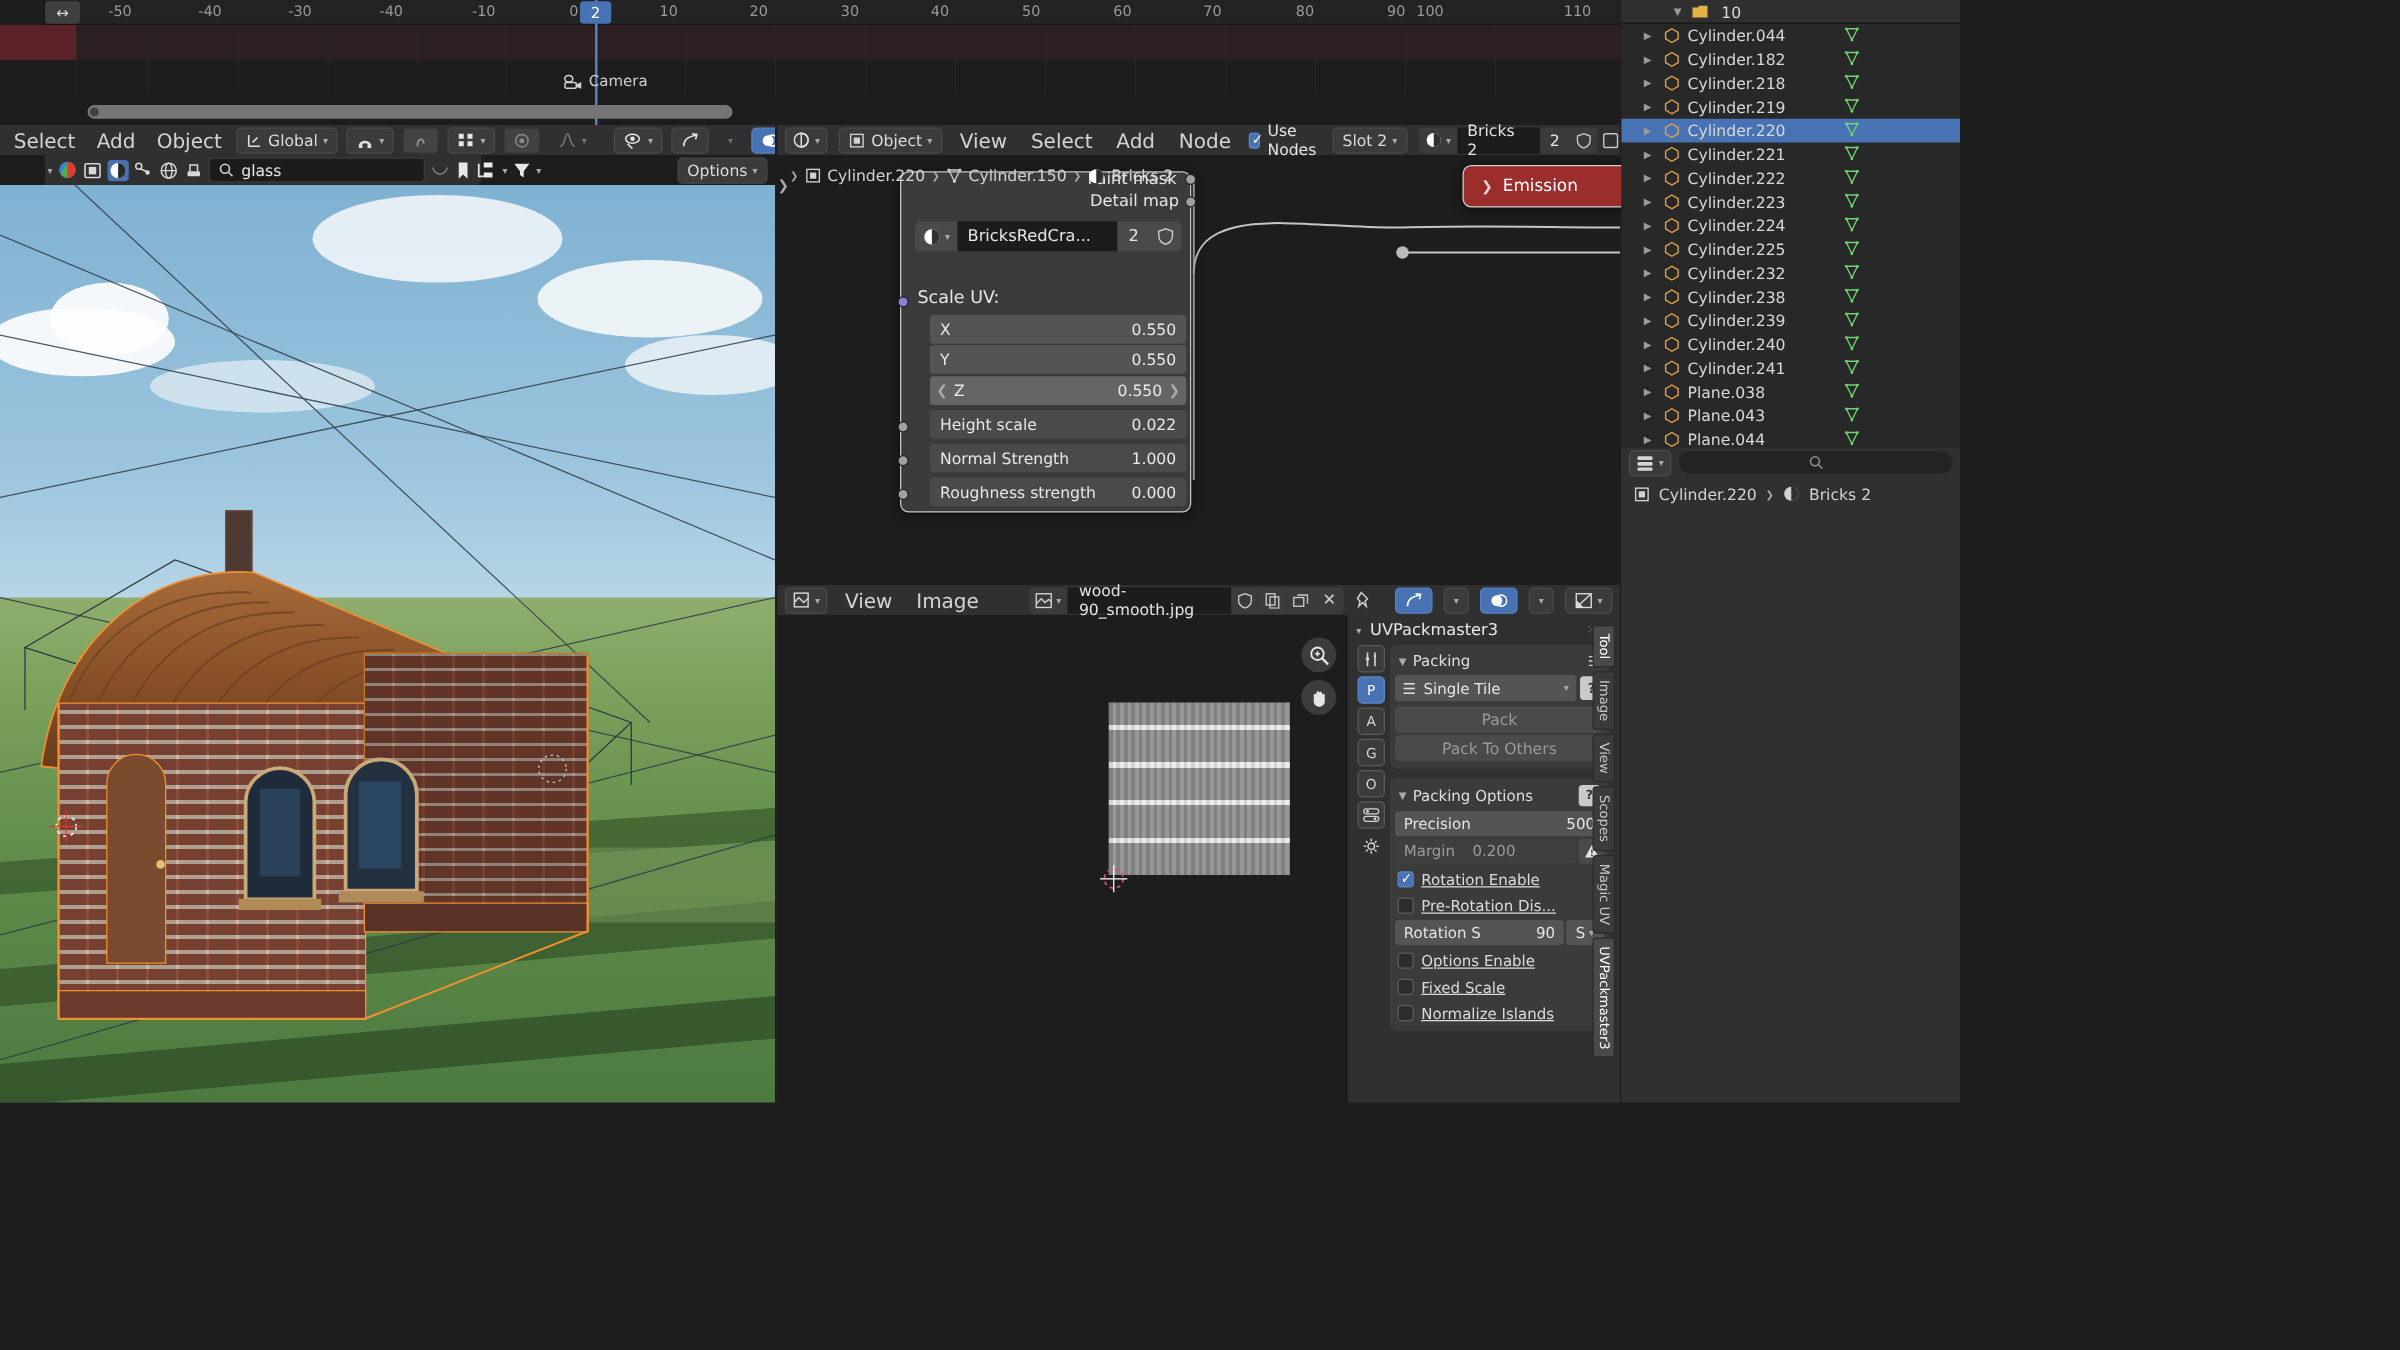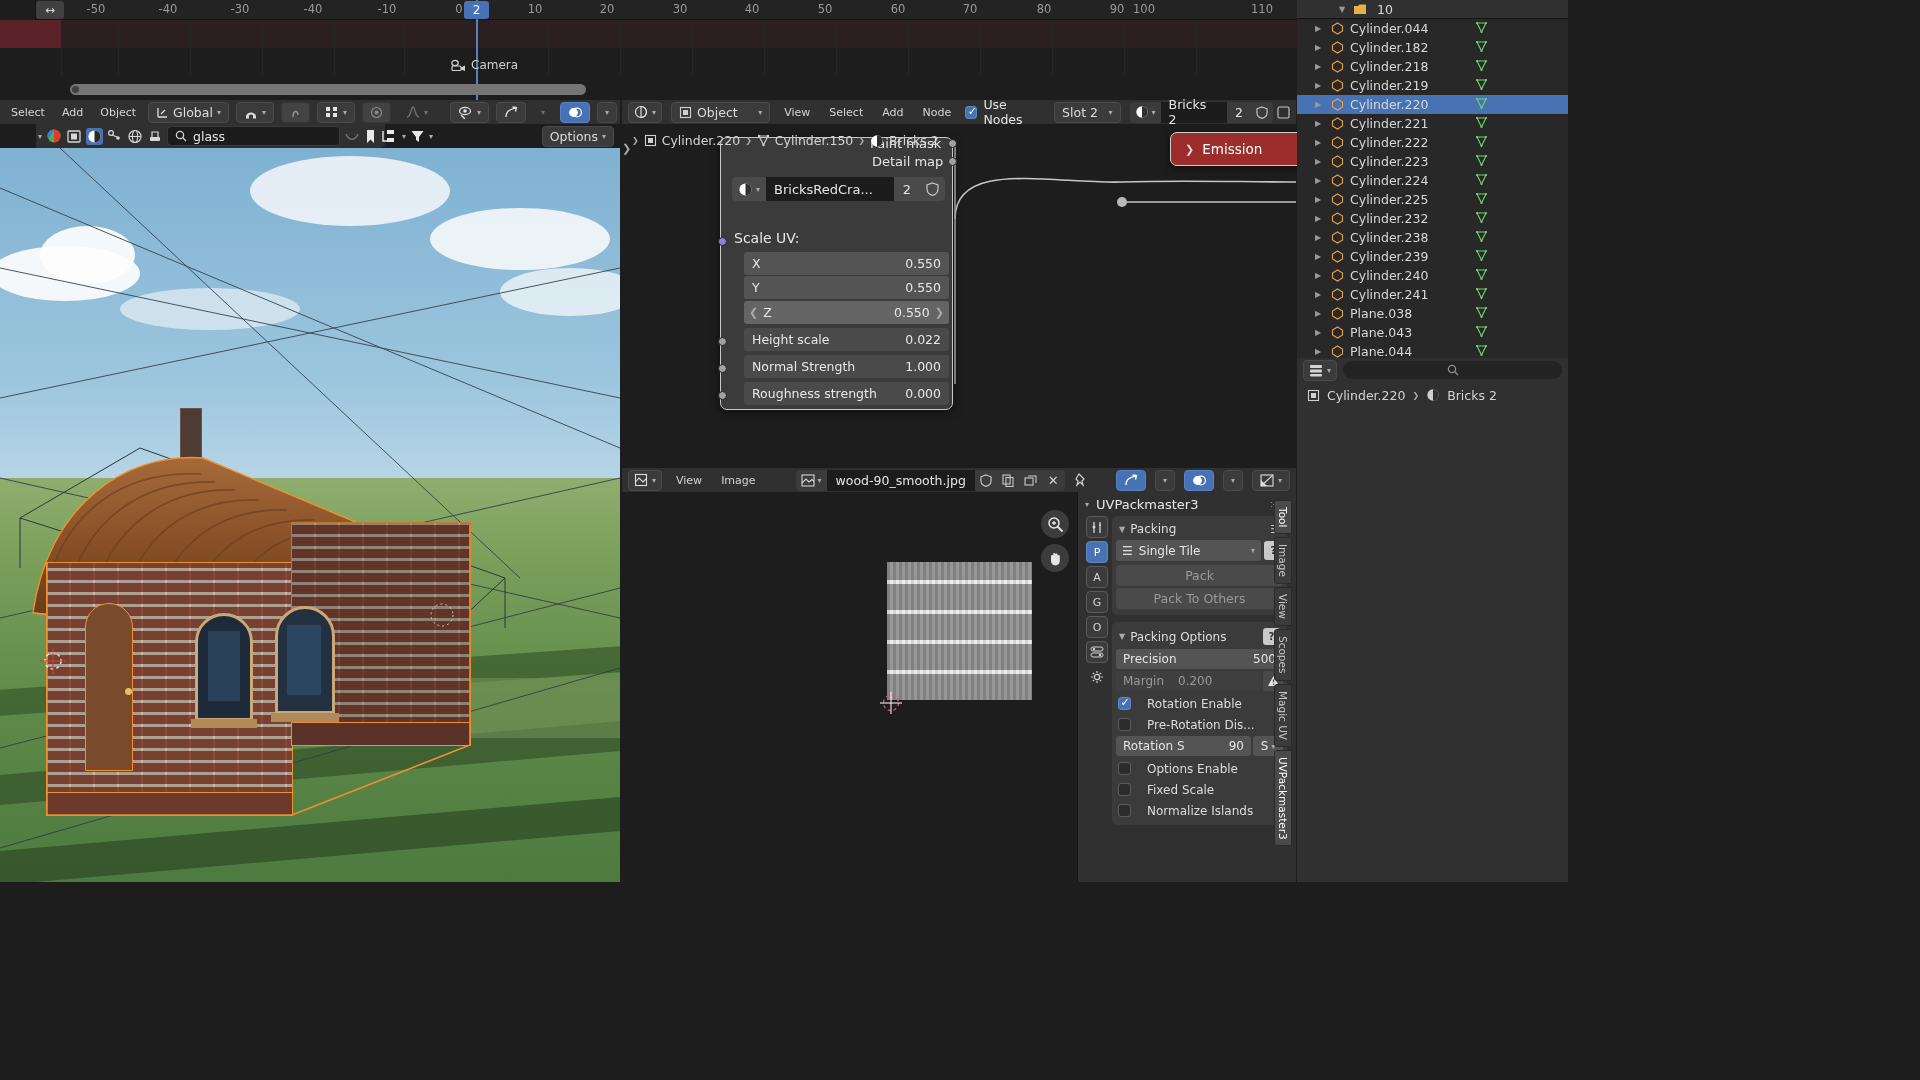--- a/index.html
+++ b/index.html
@@ -8,21 +8,21 @@
   #root { position:relative; width:1920px; height:1080px; }
 
   
   .btn { background:#282828; border:1px solid #3a3a3a; border-radius:4px; height:21px;
          display:inline-flex; align-items:center; padding:0 7px; color:#dcdcdc; gap:4px;
          white-space:nowrap; font-size:12.5px; }
   .btn.flat { background:#3b3b3b; border-color:#4a4a4a; }
   .btn.blue { background:#4772b3; border-color:#5681c2; }
   .hdr { background:#303030; border-bottom:1px solid #131313; display:flex; align-items:center;
          gap:10px; padding:0 7px; height:26px; }
-  .menu { color:#d4d4d4; font-size:11px; padding:0 5px; }
+  .menu { color:#d4d4d4; font-size:16px; padding:0 5px; }
   .chev { font-size:8px; color:#aaa; }
   .ico { display:inline-flex; align-items:center; justify-content:center; }
 
   
   #timeline { position:absolute; left:0; top:0; width:1297px; height:100px; background:#1d1d1d; }
   #tl-head { position:absolute; left:0; top:0; width:100%; height:20px; background:#232323;
              border-bottom:1px solid #141414; }
   #tl-numbox { position:absolute; left:0; top:0; width:36px; height:20px; background:#1d1d1d;
                border-right:1px solid #141414; }
   #tl-arrows { position:absolute; left:36px; top:1px; width:28px; height:18px; background:#404040;
@@ -107,22 +107,22 @@
              font-size:11px; color:#d4d4d4; }
   .upm-tab.on { background:#4772b3; border-color:#5e86c6; color:#fff; }
   #upm-body { position:absolute; left:34px; top:24px; width:175px; }
   .upm-box { background:#3b3b3b; border-radius:5px; padding:4px; margin-bottom:7px; }
   .upm-title { display:flex; align-items:center; gap:5px; font-size:12px; color:#dedede;
                padding:2px 3px 4px 3px; }
   .upm-btn { height:21px; background:#4a4a4a; border-radius:4px; display:flex; align-items:center;
              justify-content:center; color:#9a9a9a; font-size:12.5px; margin-bottom:2px; }
   .upm-field { height:20px; background:#545454; border-radius:3px; display:flex; align-items:center;
                justify-content:space-between; padding:0 7px; font-size:12px; margin-bottom:2px; }
-  .upm-check { display:flex; align-items:center; gap:16px; height:21px; font-size:12px; color:#dcdcdc;
-               padding-left:2px; }
+  .upm-check { display:flex; align-items:center; gap:6px; height:21px; font-size:12px; color:#dcdcdc;
+               padding-left:2px;text-decoration:underline; }
   .cbx { width:13px; height:13px; border:1px solid #5c5c5c; border-radius:3px; background:#2c2c2c; }
   .cbx.on { background:#4772b3; border-color:#5e86c6; position:relative; }
   .cbx.on::after { content:"✓"; position:absolute; left:1.5px; top:-2px; font-size:11px; color:#fff; }
 
   
   #uv-vtabs { position:absolute; left:1274px; top:500px; width:18px; }
   .vtab { width:18px; background:#3b3b3b; border:1px solid #2a2a2a; border-radius:3px 0 0 3px;
           margin-bottom:3px; writing-mode:vertical-rl; text-orientation:mixed; font-size:10.5px;
           color:#c8c8c8; padding:6px 2px; }
   .vtab.on { background:#4a4a4a; color:#fff; }

